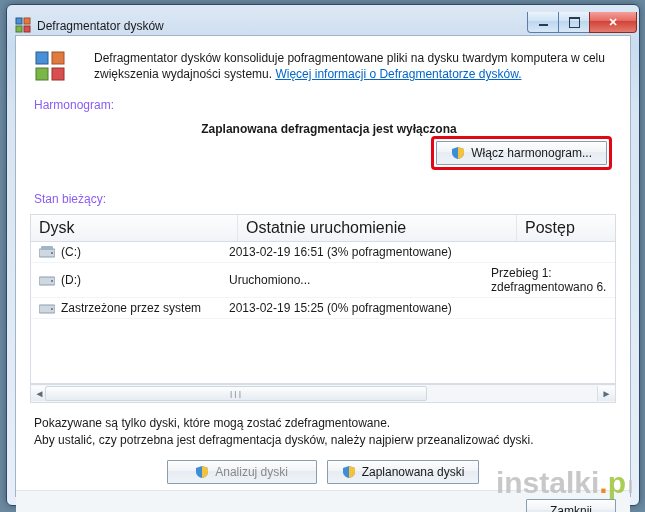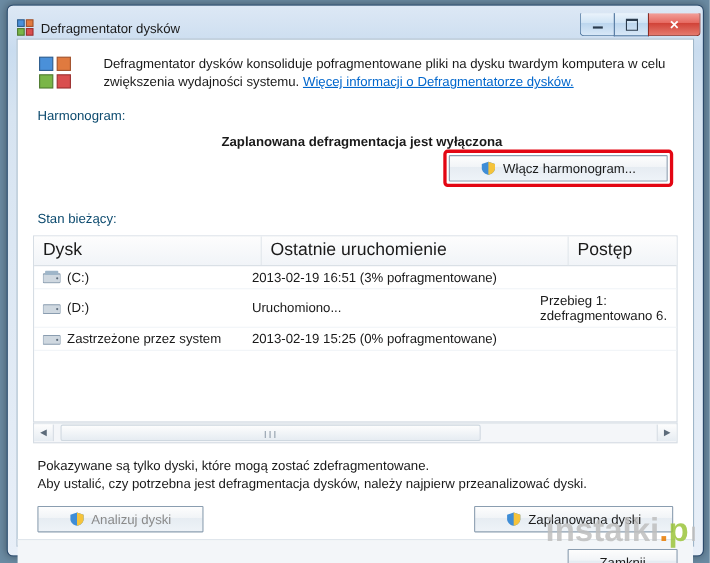--- a/index.html
+++ b/index.html
@@ -80,38 +80,38 @@
     padding:14px 18px 8px 18px;
     align-items:flex-start;
     gap:28px;
   }
   .app-icon {
     width:32px;height:32px;flex:0 0 auto;
   }
   .desc-text { color:#1a1a1a; line-height:1.35; }
   .desc-text a { color:#0066cc; text-decoration:underline; cursor:pointer;}
 
-  .section-label { padding: 8px 18px 4px 18px; color:#0c4a6e;}
+  .section-label { padding: 8px 18px 4px 18px; color:#8b5cf6;}
   .schedule-row {
     display:flex;
     align-items:center;
     padding: 6px 18px 14px 30px;
     flex-direction: column;
   }
   .schedule-status { font-weight:bold; color:#1a1a1a;}
   .highlight-box {
     border:3px solid #e30613;
     border-radius:4px;
     padding:2px;
     margin-left:auto;
   }
   .w7-button {
     height:24px;
     min-width:150px;
-    padding: 0 28px;
+    padding: 0 14px;
     border:1px solid #8a9db0;
     border-radius:1px;
     background: linear-gradient(to bottom,#fdfdfd 0%,#f1f4f7 45%,#e6ecf2 46%,#eef3f8 100%);
     display:inline-flex;
     align-items:center;
     justify-content:center;
     gap:6px;
     font-size:12px;
     color:#1a1a1a;
     cursor:pointer;
@@ -164,30 +164,30 @@
   }
   .hscroll .arrow{
     width:17px;height:15px;
     display:flex;align-items:center;justify-content:center;
     color:#5c6b7a;font-size:10px;
     background:linear-gradient(to bottom,#fdfdfd,#e6ecf2);
     border-right:1px solid #d6dde4;
   }
   .hscroll .arrow.right{margin-left:auto;border-right:none;border-left:1px solid #d6dde4;}
   .hscroll .thumb{
-    position:absolute;left:24px;top:1px;bottom:1px;width:380px;
+    position:absolute;left:14px;top:1px;bottom:1px;width:380px;
     background:linear-gradient(to bottom,#fdfdfd,#e6ecf2);
     border:1px solid #cfd8e0;border-radius:2px;
     display:flex;align-items:center;justify-content:center;
     color:#9aa6b2;letter-spacing:1px;
   }
 
   .footer-note { padding:12px 18px 4px 18px; color:#1a1a1a; line-height:1.35;}
   .action-row {
-    display:flex; justify-content:space-between; gap:10px;
+    display:flex; justify-content:center; gap:10px;
     padding:8px 18px 6px 18px;
   }
   .close-row {
     display:flex;justify-content:flex-end;
     padding:8px 14px 10px 14px;
     background:#f3f6f9;
     border-top:1px solid #e0e6ec;
   }
 
   .watermark{

